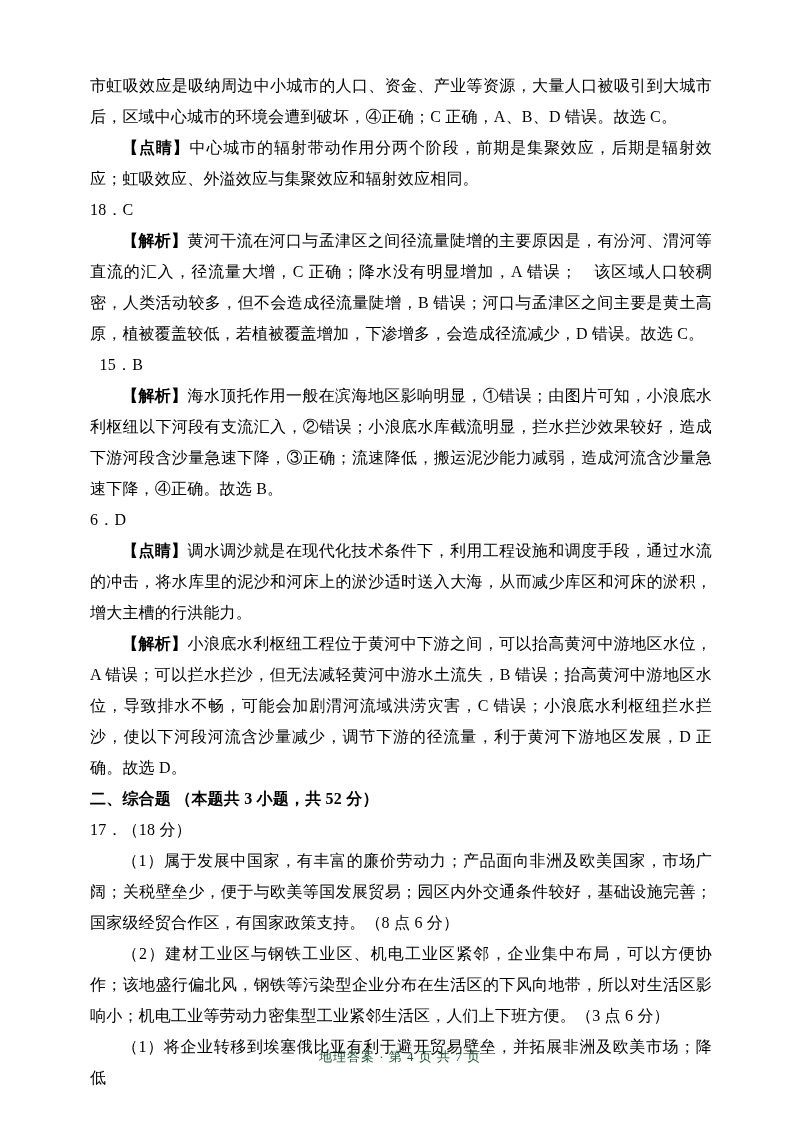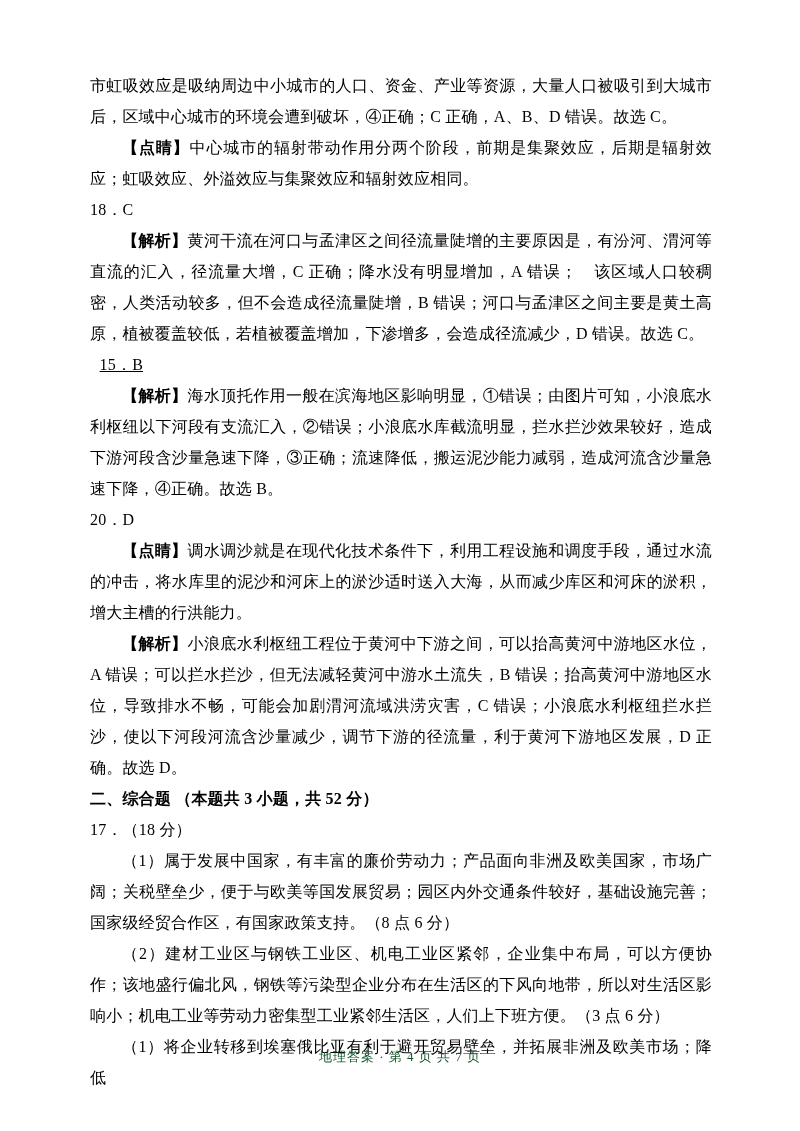--- a/index.html
+++ b/index.html
@@ -25,21 +25,21 @@
     top: 70px;
     width: 622px;
     font-size: 16px;
     line-height: 31px;
     text-align: justify;
     text-justify: inter-character;
     letter-spacing: 0.2px;
   }
   p.para { margin: 0; }
   .indent { text-indent: 2em; }
-  .indent-small { text-indent: 0.6em; text-decoration: underline; }
+  .indent-small { text-indent: 0.6em; }
   .bold { font-weight: bold; }
   .marker { font-weight: bold; }
   .footer {
     position: absolute;
     top: 1048px;
     left: 0;
     width: 100%;
     text-align: center;
     font-size: 13px;
     letter-spacing: 1px;
@@ -57,21 +57,21 @@
     <p class="para indent"><b class="marker">【点睛】</b><span>中心城市的辐射带动作用分两个阶段，前期是集聚效应，后期是辐射效应；虹吸效应、外溢效应与集聚效应和辐射效应相同。</span></p>
 
     <p class="para">18．C</p>
 
     <p class="para indent"><b class="marker">【解析】</b><span>黄河干流在河口与孟津区之间径流量陡增的主要原因是，有汾河、渭河等直流的汇入，径流量大增，C 正确；降水没有明显增加，A 错误；　该区域人口较稠密，人类活动较多，但不会造成径流量陡增，B 错误；河口与孟津区之间主要是黄土高原，植被覆盖较低，若植被覆盖增加，下渗增多，会造成径流减少，D 错误。故选 C。</span></p>
 
     <p class="para indent-small">15．B</p>
 
     <p class="para indent"><b class="marker">【解析】</b><span>海水顶托作用一般在滨海地区影响明显，①错误；由图片可知，小浪底水利枢纽以下河段有支流汇入，②错误；小浪底水库截流明显，拦水拦沙效果较好，造成下游河段含沙量急速下降，③正确；流速降低，搬运泥沙能力减弱，造成河流含沙量急速下降，④正确。故选 B。</span></p>
 
-    <p class="para">20．D</p>
+    <p class="para">6．D</p>
 
     <p class="para indent"><b class="marker">【点睛】</b><span>调水调沙就是在现代化技术条件下，利用工程设施和调度手段，通过水流的冲击，将水库里的泥沙和河床上的淤沙适时送入大海，从而减少库区和河床的淤积，增大主槽的行洪能力。</span></p>
 
     <p class="para indent"><b class="marker">【解析】</b><span>小浪底水利枢纽工程位于黄河中下游之间，可以抬高黄河中游地区水位，A 错误；可以拦水拦沙，但无法减轻黄河中游水土流失，B 错误；抬高黄河中游地区水位，导致排水不畅，可能会加剧渭河流域洪涝灾害，C 错误；小浪底水利枢纽拦水拦沙，使以下河段河流含沙量减少，调节下游的径流量，利于黄河下游地区发展，D 正确。故选 D。</span></p>
 
     <p class="para bold">二、综合题 （本题共 3 小题，共 52 分）</p>
 
     <p class="para">17．（18 分）</p>
 
     <p class="para indent">（1）属于发展中国家，有丰富的廉价劳动力；产品面向非洲及欧美国家，市场广阔；关税壁垒少，便于与欧美等国发展贸易；园区内外交通条件较好，基础设施完善；国家级经贸合作区，有国家政策支持。（8 点 6 分）</p>

